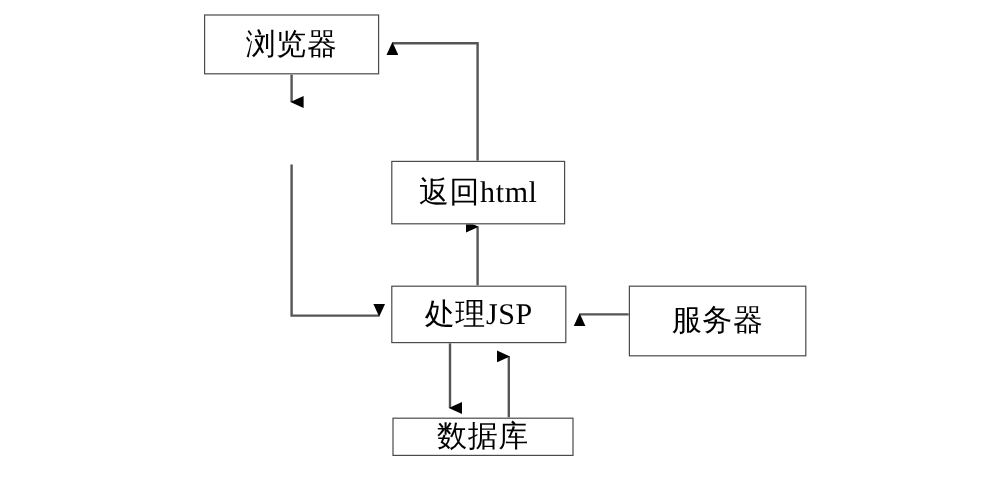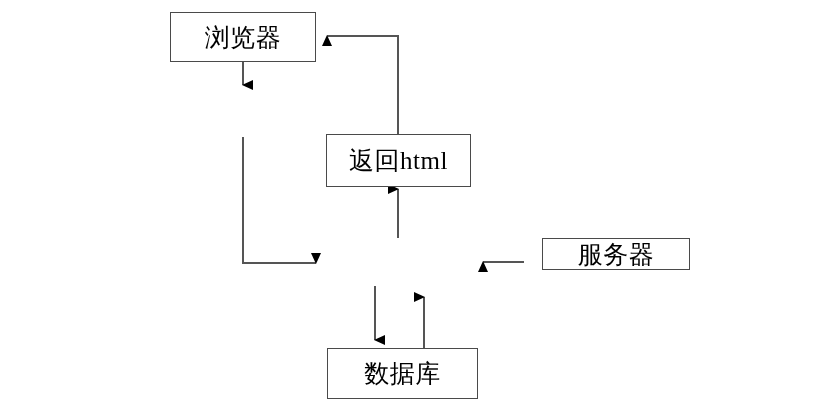--- a/index.html
+++ b/index.html
@@ -97,22 +97,25 @@
 
   <div class="node-box" style="left:170px; top:12px; width:146px; height:50px;">
     <span class="node-label">浏览器</span>
   </div>
 
 
   <div class="node-box" style="left:326px; top:134px; width:145px; height:53px;">
     <span class="node-label">返回html</span>
   </div>
 
+  <div class="node-box" style="left:326px; top:238px; width:146px; height:48px;">
+    <span class="node-label">处理JSP</span>
+  </div>
 
-  <div class="node-box" style="left:524px; top:238px; width:148px; height:32px;margin-left:18px;">
+  <div class="node-box" style="left:524px; top:238px; width:148px; height:59px;">
     <span class="node-label">服务器</span>
   </div>
 
-  <div class="node-box" style="left:327px; top:348px; width:151px; height:51px;">
+  <div class="node-box" style="left:327px; top:348px; width:151px; height:32px;">
     <span class="node-label">数据库</span>
   </div>
 
 </div>
 
 </body></html>

